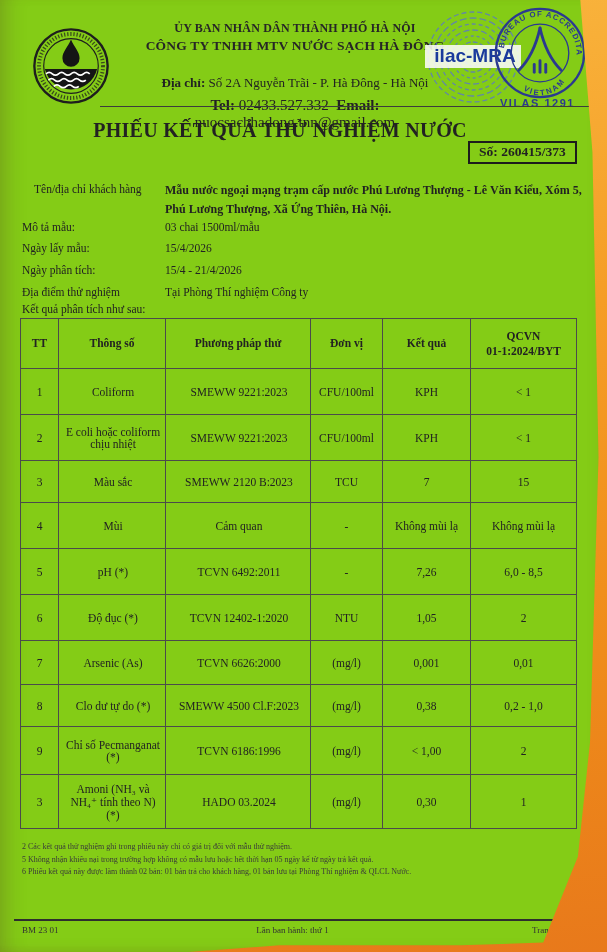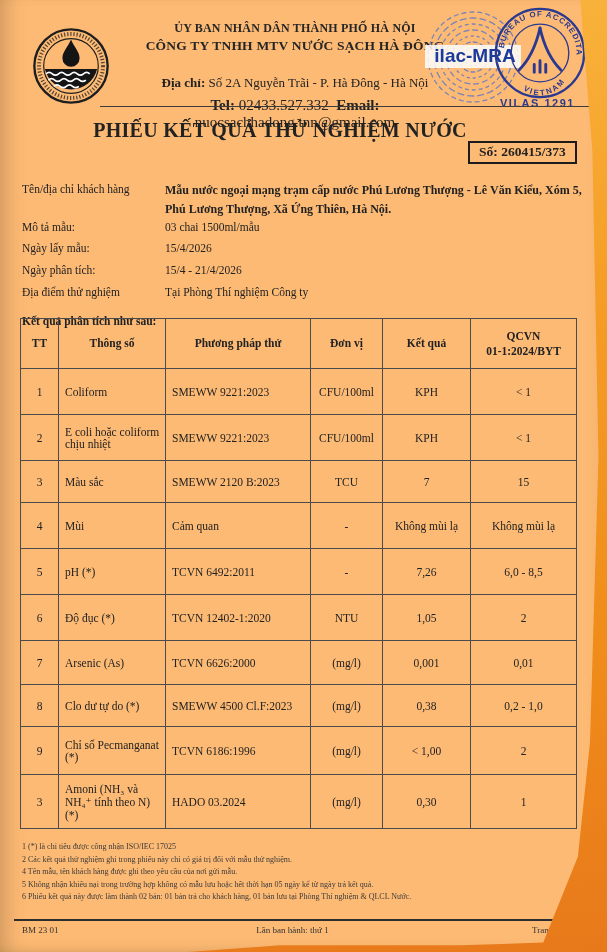--- a/index.html
+++ b/index.html
@@ -1,19 +1,19 @@
 <!DOCTYPE html>
 <html><head>
 <meta charset="utf-8">
 <style>
   html,body{margin:0;padding:0;}
   body{width:607px;height:952px;position:relative;overflow:hidden;
        font-family:"Liberation Serif","DejaVu Serif",serif;color:#222;
        background:linear-gradient(175deg,#f9b53e 0%,#f59d26 35%,#ef8c1a 70%,#e8791b 100%);}
-  .paper{position:absolute;inset:0;background:#fdba74;
+  .paper{position:absolute;inset:0;background:#84cc16;
          clip-path:polygon(0 0,95.6% 0,97.6% 16%,98.6% 48%,97.2% 78%,95.2% 90%,89.5% 99%,76% 99.3%,46% 99.3%,31% 100%,0 100%);
          box-shadow:inset 22px 0 20px -16px rgba(90,70,40,.28), inset -14px 0 16px -10px rgba(120,90,40,.22), inset 0 -10px 14px -10px rgba(120,90,40,.25);}
   .abs{position:absolute;}
   .ink{color:#262626;}
 
   
   .hdr-line1{font-size:12px;font-weight:bold;letter-spacing:.2px;}
   .hdr-line2{font-size:13.5px;font-weight:bold;letter-spacing:.2px;margin-top:2px;}
   .hdr-addr{font-size:13px;margin-top:21px;}
   .hdr-tel{font-size:15px;margin-top:6px;}
@@ -25,21 +25,21 @@
 
   .info-label{font-size:11.5px;}
   .info-value{font-size:11.5px;}
   .cust{font-weight:bold;font-size:12px;line-height:1.55;}
 
   table.results{border-collapse:collapse;table-layout:fixed;width:556px;font-size:11.5px;}
   table.results td,table.results th{border:1px solid #4b4b4b;padding:2px 4px;vertical-align:middle;
       overflow:hidden;background:transparent;}
   table.results th{font-weight:bold;font-size:11.5px;text-align:center;line-height:1.3;}
   .c{text-align:center;}
-  .l{text-align:left;padding-left:6px !important;margin-left:16px;}
+  .l{text-align:center;padding-left:6px !important;margin-left:16px;}
 
   .fnote{font-size:8px;line-height:12.5px;color:#3a3a3a;white-space:nowrap;}
   .footer-rule{border-top:2.2px solid #2e2e2e;}
   .footer-txt{font-size:9px;color:#333;}
 
   .vilas{font-family:"Liberation Sans","DejaVu Sans",sans-serif;font-weight:bold;
          font-size:11px;color:#2b3990;letter-spacing:1.5px;}
   .ilac-text{font-family:"Liberation Sans","DejaVu Sans",sans-serif;font-weight:bold;
          font-size:19px;color:#1a3a9c;}
 </style>
@@ -119,36 +119,36 @@
       <div class="vilas abs" style="left:8px;top:92px;white-space:nowrap;">VILAS 1291</div>
     </div>
   </div>
 
   <div class="abs hdr-rule" style="left:100px;top:106px;width:498px;"></div>
 
   <div class="abs title" style="left:0;top:119px;width:560px;">PHIẾU KẾT QUẢ THỬ NGHIỆM NƯỚC</div>
   <div class="abs doc-no" style="left:468px;top:141px;">Số: 260415/373</div>
 
   <div class="abs" style="left:22px;top:183px;width:570px;height:130px;">
-    <div class="abs info-label" style="left:0;top:0;">Tên/địa chỉ khách hàng</div>
+    <div class="abs info-label" style="left:12px;top:0;">Tên/địa chỉ khách hàng</div>
     <div class="abs info-value cust" style="left:143px;top:-2px;width:435px;">Mẫu nước ngoại mạng trạm cấp nước Phú Lương Thượng - Lê Văn Kiểu, Xóm 5, Phú Lương Thượng, Xã Ứng Thiên, Hà Nội.</div>
 
     <div class="abs info-label" style="left:0;top:38px;">Mô tả mẫu:</div>
     <div class="abs info-value" style="left:143px;top:38px;">03 chai 1500ml/mẫu</div>
 
     <div class="abs info-label" style="left:0;top:59px;">Ngày lấy mẫu:</div>
     <div class="abs info-value" style="left:143px;top:59px;">15/4/2026</div>
 
     <div class="abs info-label" style="left:0;top:81px;">Ngày phân tích:</div>
     <div class="abs info-value" style="left:143px;top:81px;">15/4 - 21/4/2026</div>
 
     <div class="abs info-label" style="left:0;top:103px;">Địa điểm thử nghiệm</div>
     <div class="abs info-value" style="left:143px;top:103px;">Tại Phòng Thí nghiệm Công ty</div>
 
-    <div class="abs info-label" style="left:0;top:132px;font-weight:bold;">Kết quả phân tích như sau:</div>
+    <div class="abs info-label" style="left:0;top:120px;">Kết quả phân tích như sau:</div>
   </div>
 
   <table class="results abs" style="left:20px;top:318px;">
     <colgroup>
       <col style="width:38px">
         <col style="width:107px">
         <col style="width:145px">
       <col style="width:72px">
         <col style="width:88px">
         <col style="width:106px">
@@ -242,23 +242,21 @@
       <td class="l">Amoni (NH₃ và NH₄⁺ tính theo N) (*)</td>
       <td class="l">HADO 03.2024</td>
       <td class="c">(mg/l)</td>
       <td class="c">0,30</td>
       <td class="c">1</td>
     </tr>
     </tbody>
   </table>
 
   <div class="abs" style="left:22px;top:841px;width:575px;">
-    <div class="fnote">1  (*) là chỉ tiêu được công nhận ISO/IEC 17025</div>
     <div class="fnote">2  Các kết quả thử nghiệm ghi trong phiếu này chỉ có giá trị đối với mẫu thử nghiệm.</div>
-    <div class="fnote">4  Tên mẫu, tên khách hàng được ghi theo yêu cầu của nơi gửi mẫu.</div>
     <div class="fnote">5  Không nhận khiếu nại trong trường hợp không có mẫu lưu hoặc hết thời hạn 05 ngày kể từ ngày trả kết quả.</div>
     <div class="fnote">6  Phiếu kết quả này được làm thành 02 bản: 01 bản trả cho khách hàng, 01 bản lưu tại Phòng Thí nghiệm &amp; QLCL Nước.</div>
   </div>
 
   <div class="abs footer-rule" style="left:14px;top:919px;width:572px;"></div>
   <div class="abs footer-txt" style="left:22px;top:925px;">BM 23 01</div>
   <div class="abs footer-txt" style="left:0;top:925px;width:585px;text-align:center;">Lần ban hành: thứ 1</div>
   <div class="abs footer-txt" style="right:40px;top:925px;">Trang 1/2</div>
 
 </div>

